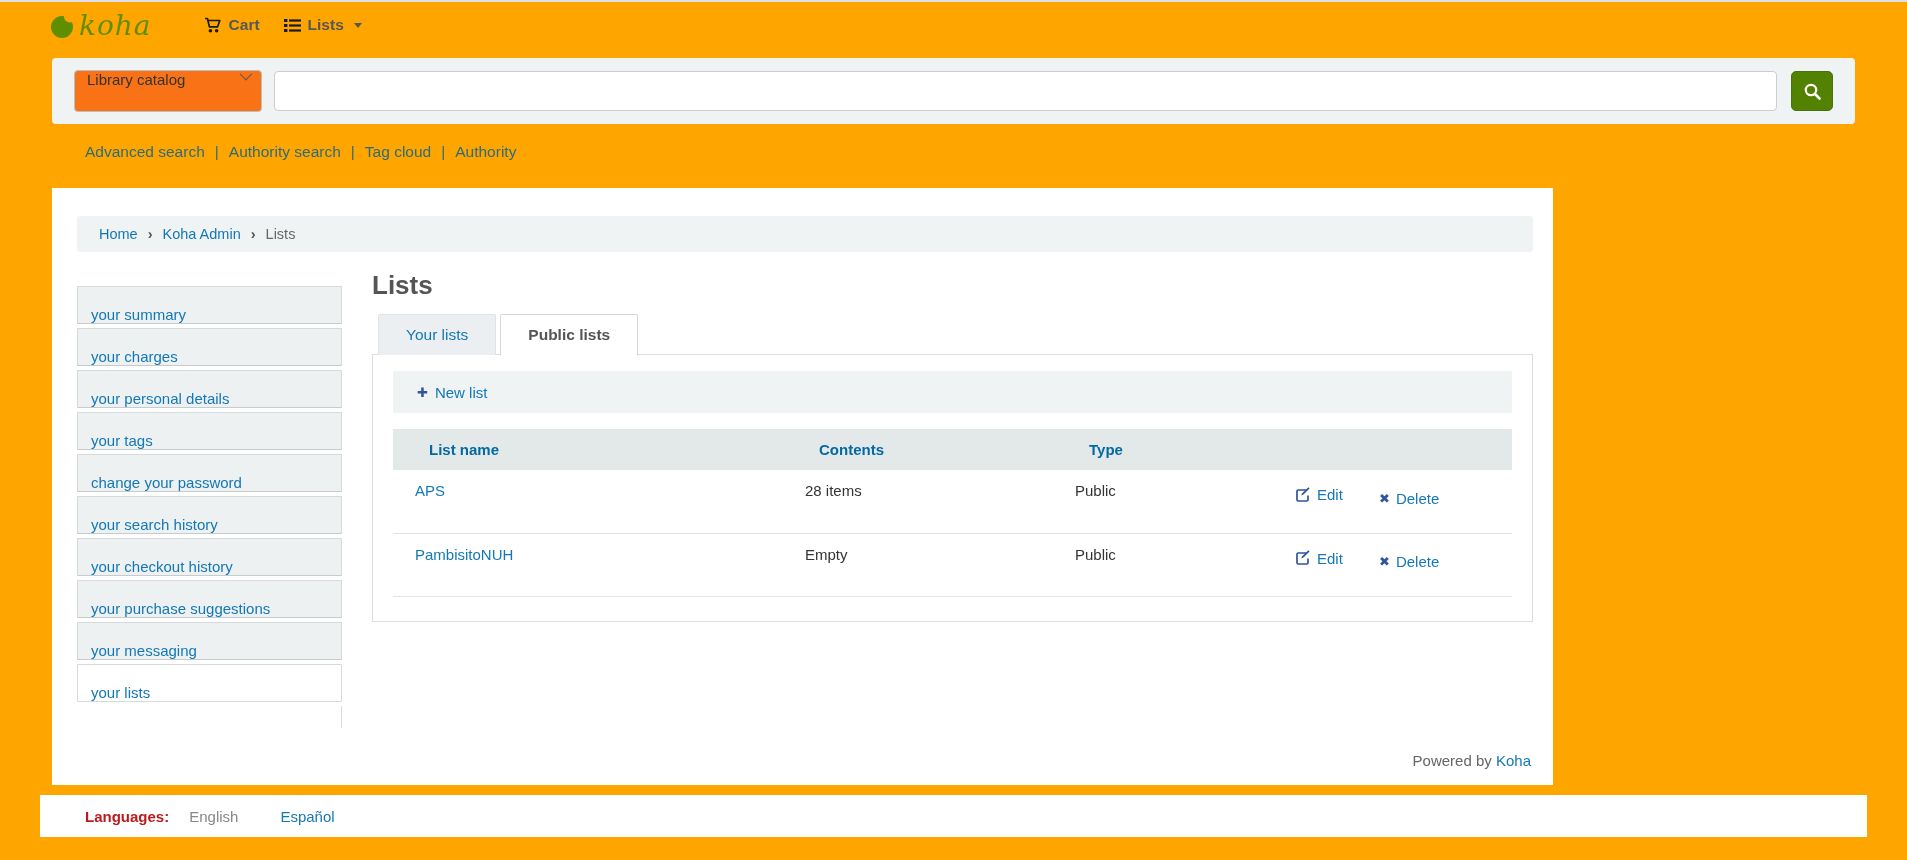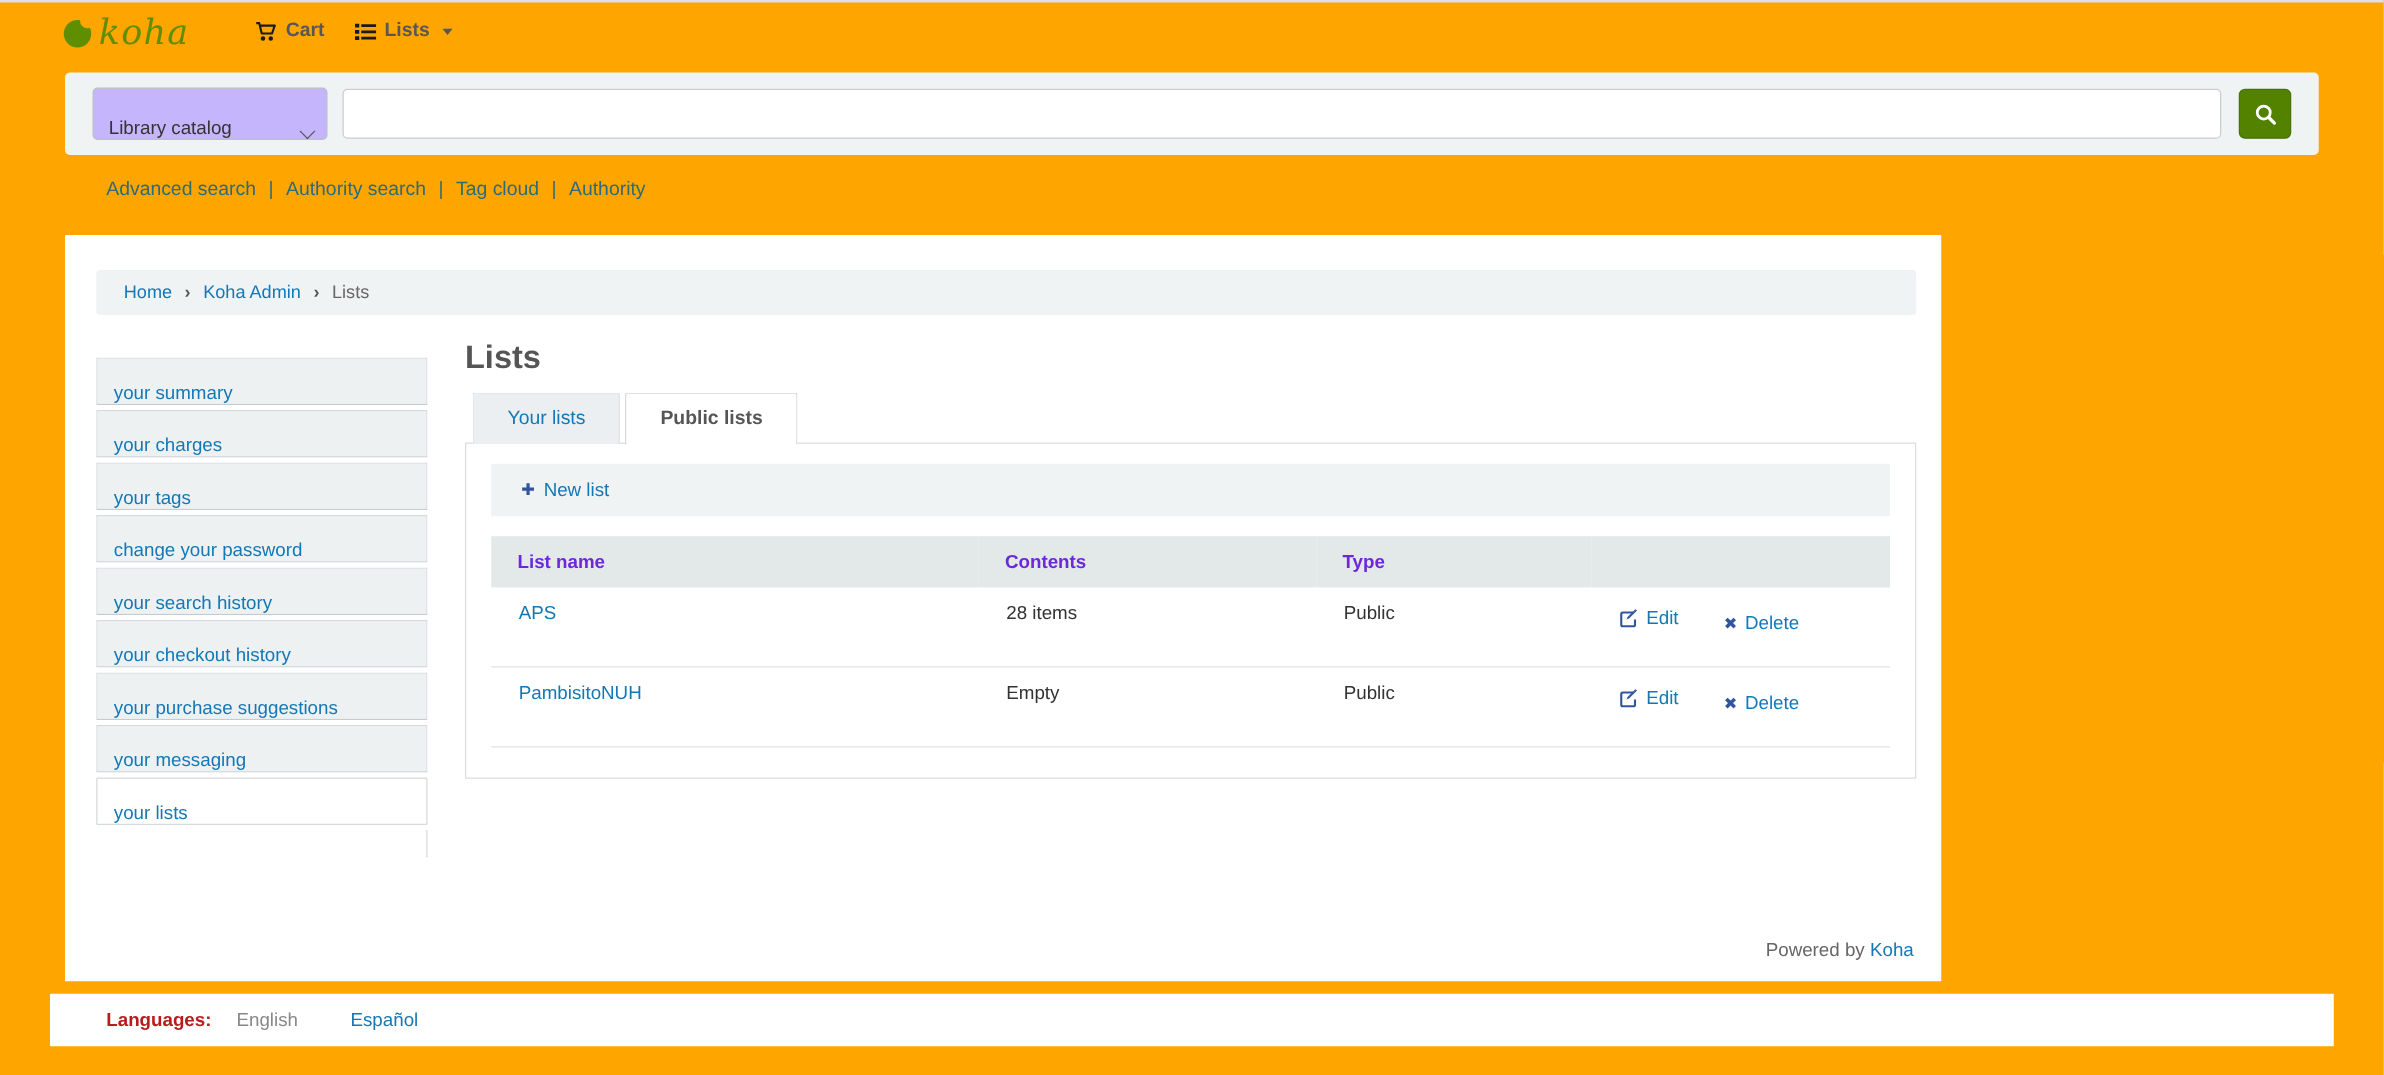--- a/index.html
+++ b/index.html
@@ -21,22 +21,22 @@
     font-size:28px;color:var(--logo-green,#5F8F00);margin-left:2px;letter-spacing:1px;}
   .nav-item{display:flex;align-items:center;gap:7px;margin-left:24px;
     color:#575757;font-weight:700;font-size:15.5px;}
   .caret{width:0;height:0;border-left:4.5px solid transparent;border-right:4.5px solid transparent;
     border-top:5px solid #575757;margin-left:3px;display:inline-block;}
   .nav-icon{display:inline-flex;}
 
   
   .search-region{margin:10px 52px 0 52px;height:66px;background:var(--panel-gray,#F0F3F4);
     border-radius:4px;display:flex;align-items:center;padding:0 22px;}
-  .fake-select{width:162px;height:40px;background:#c4b5fd;border:1px solid #b9bfc2;border-radius:4px;
-    display:flex;align-items:flex-end;justify-content:space-between;padding:0 12px;
+  .fake-select{width:162px;height:40px;background:#f97316;border:1px solid #b9bfc2;border-radius:4px;
+    display:flex;align-items:flex-start;justify-content:space-between;padding:0 12px;
     font-size:15px;color:#333;flex:none;}
   .chev{width:8px;height:8px;border-right:1.6px solid #555;border-bottom:1.6px solid #555;
     transform:rotate(45deg) translateY(-2px);}
   .search-input{flex:1;height:38px;margin-left:12px;background:#fff;border:1px solid #ccc;
     border-radius:4px;font-size:15px;padding:0 10px;outline:none;}
   .search-btn{width:42px;height:40px;margin-left:14px;background:var(--button-green,#538200);
     border:1px solid #49720a;border-radius:5px;display:flex;align-items:center;justify-content:center;
     cursor:pointer;flex:none;}
 
   
@@ -75,21 +75,21 @@
   .tab.active{background:#fff;border:1px solid #d8d8d8;border-bottom:1px solid #fff;
     color:#555;font-weight:700;margin-bottom:-1px;}
   .panel{border:1px solid #ddd;margin-top:-1px;padding:16px 20px 24px 20px;background:#fff;}
   .toolbar{height:42px;background:var(--panel-gray,#F0F3F4);display:flex;align-items:center;
     padding:0 24px;}
   .newlist{display:flex;align-items:center;gap:7px;font-size:15px;color:var(--link-blue,#1378B5);}
   .plus{color:var(--icon-blue,#31549F);font-size:13px;font-weight:700;}
 
   table.lists{width:100%;margin-top:16px;border-collapse:collapse;table-layout:fixed;}
   table.lists th{background:var(--header-gray,#E3E8E9);text-align:left;font-size:15px;
-    color:#6d28d9;padding:12px 21px;font-weight:700;}
+    color:#0369a1;padding:12px 36px;font-weight:700;}
   table.lists td{padding:12px 22px 26px 22px;font-size:15px;color:#333;
     border-bottom:1px solid #e2e2e2;vertical-align:top;}
   table.lists td.actions{padding-top:16px;}
   td.name a{color:var(--link-blue,#1378B5);}
   .act-link{color:var(--link-blue,#1378B5);display:inline-flex;align-items:center;gap:6px;
     margin-right:32px;font-size:15px;}
   .x-icon{color:var(--icon-blue,#31549F);font-size:13px;font-weight:700;}
 
   .powered{position:absolute;right:22px;bottom:16px;font-size:15px;color:#666;}
   .powered a{color:var(--link-blue,#1378B5);}
@@ -173,20 +173,23 @@
     <span class="bcur">Lists</span>
   </div>
 
   <div class="content-row">
     <aside class="sidebar">
       <div class="side-item">
           <a>your summary</a>
         </div>
       <div class="side-item">
           <a>your charges</a>
+        </div>
+      <div class="side-item">
+          <a>your personal details</a>
         </div>
       <div class="side-item">
           <a>your tags</a>
         </div>
       <div class="side-item">
           <a>change your password</a>
         </div>
       <div class="side-item">
           <a>your search history</a>
         </div>

